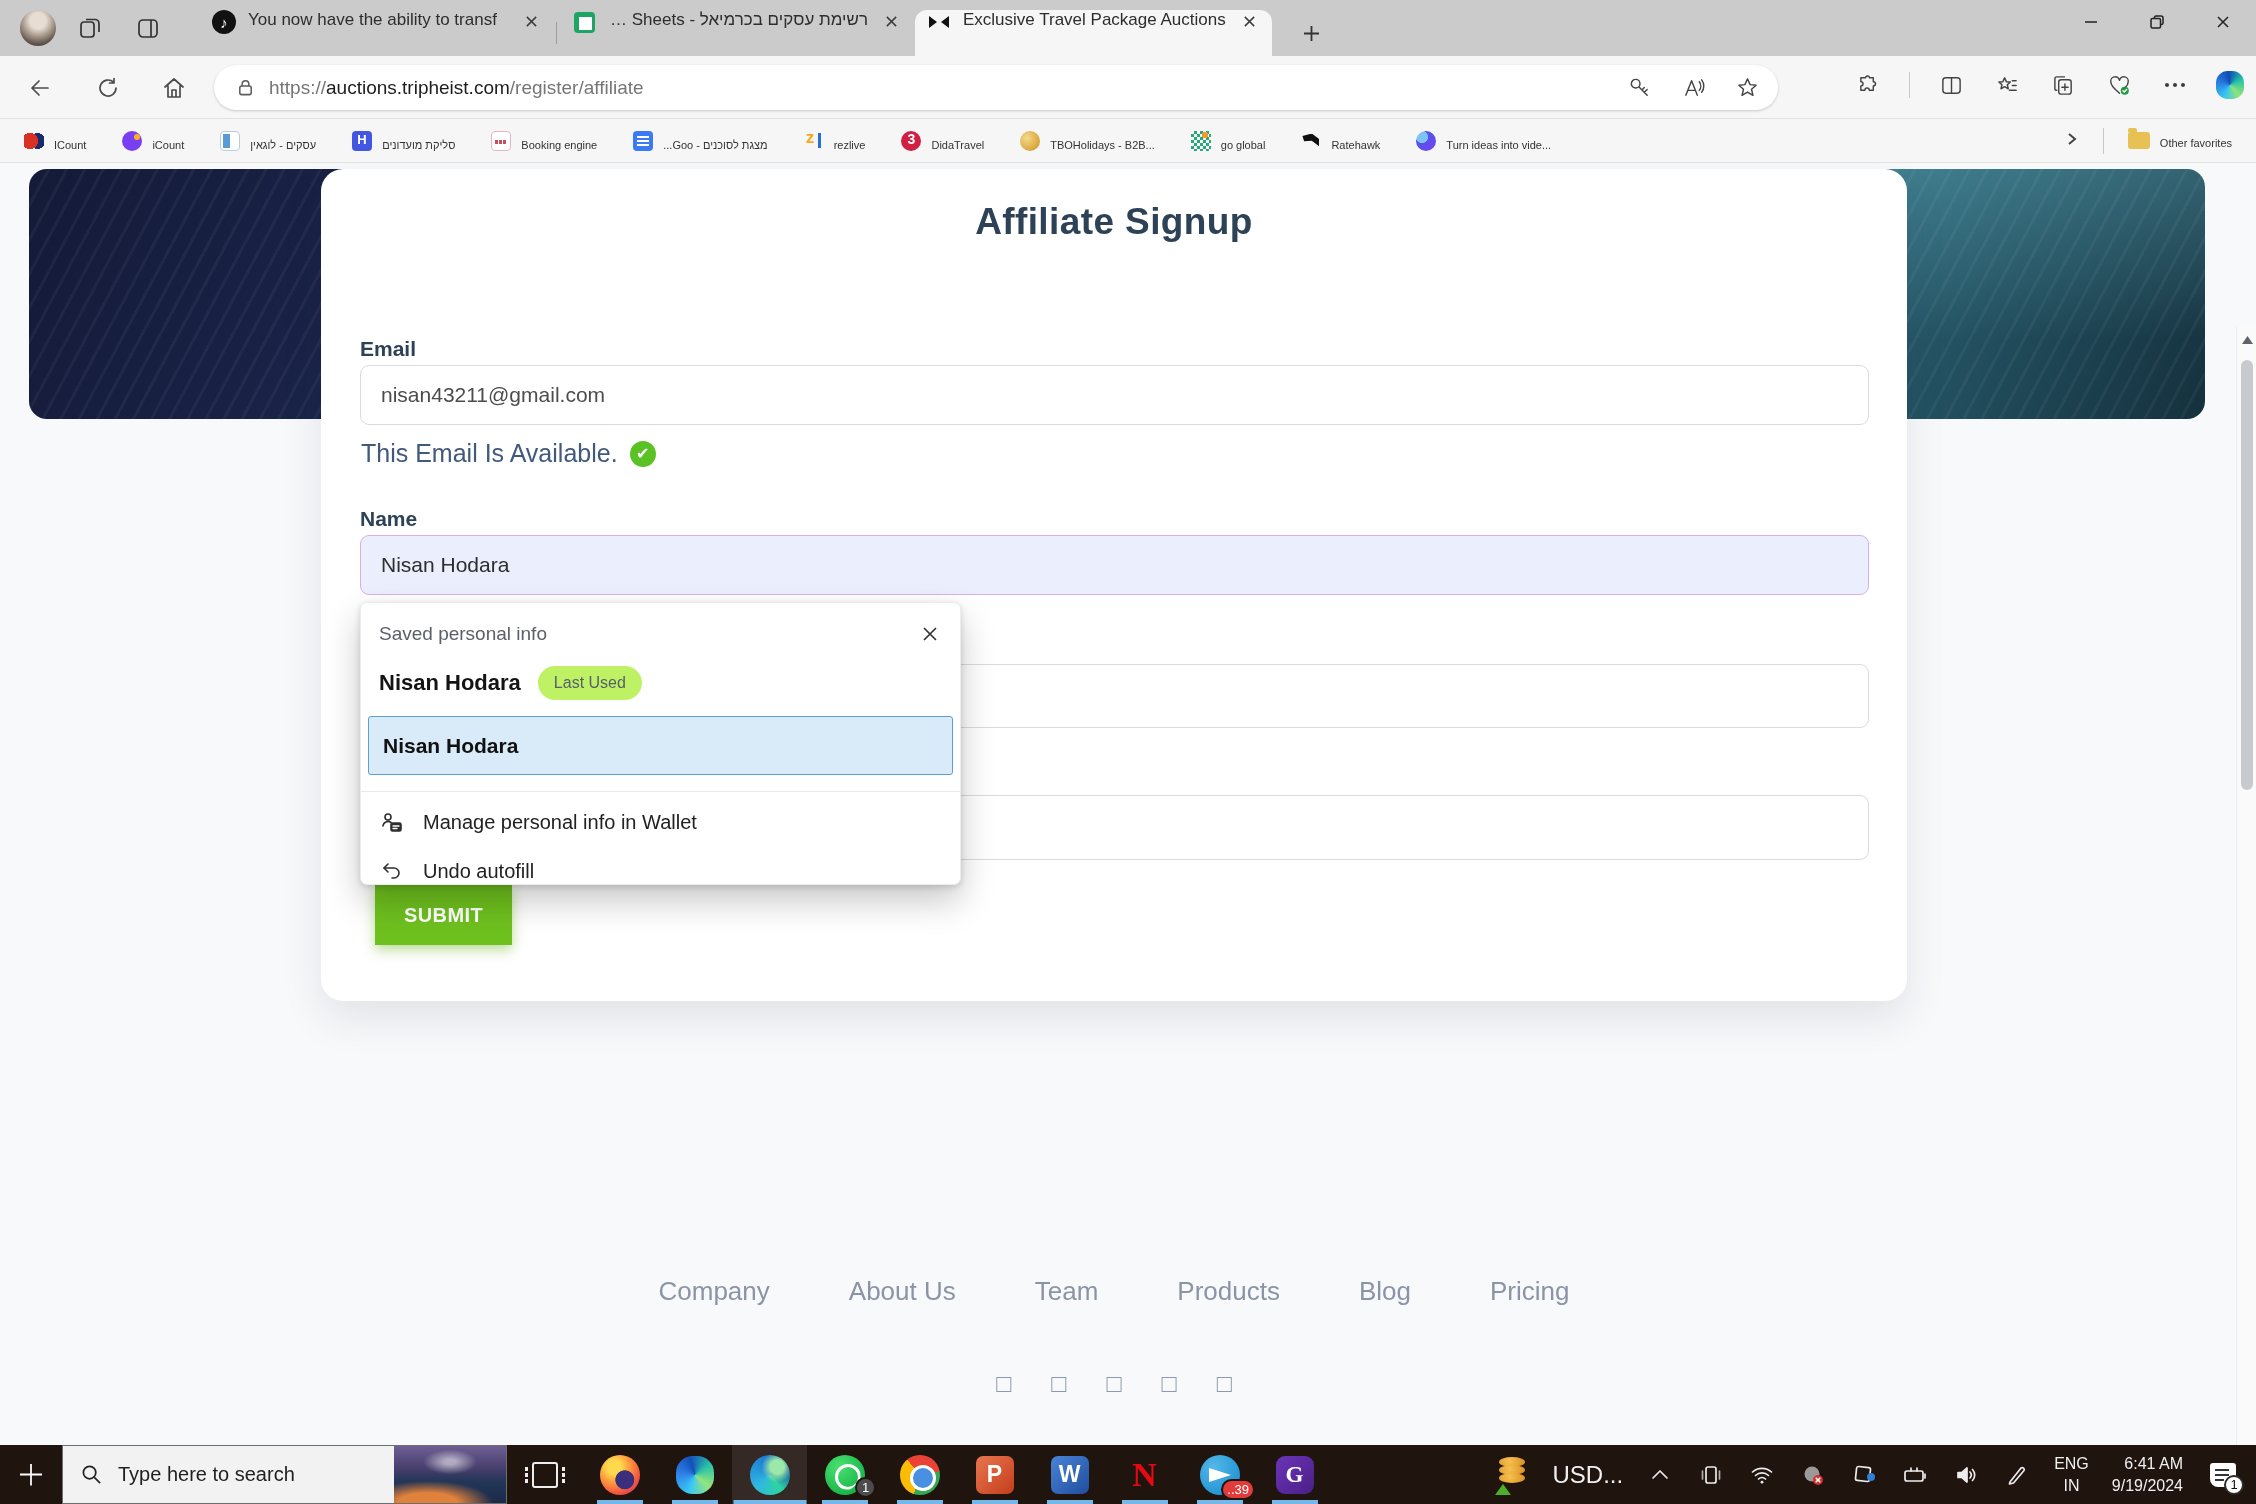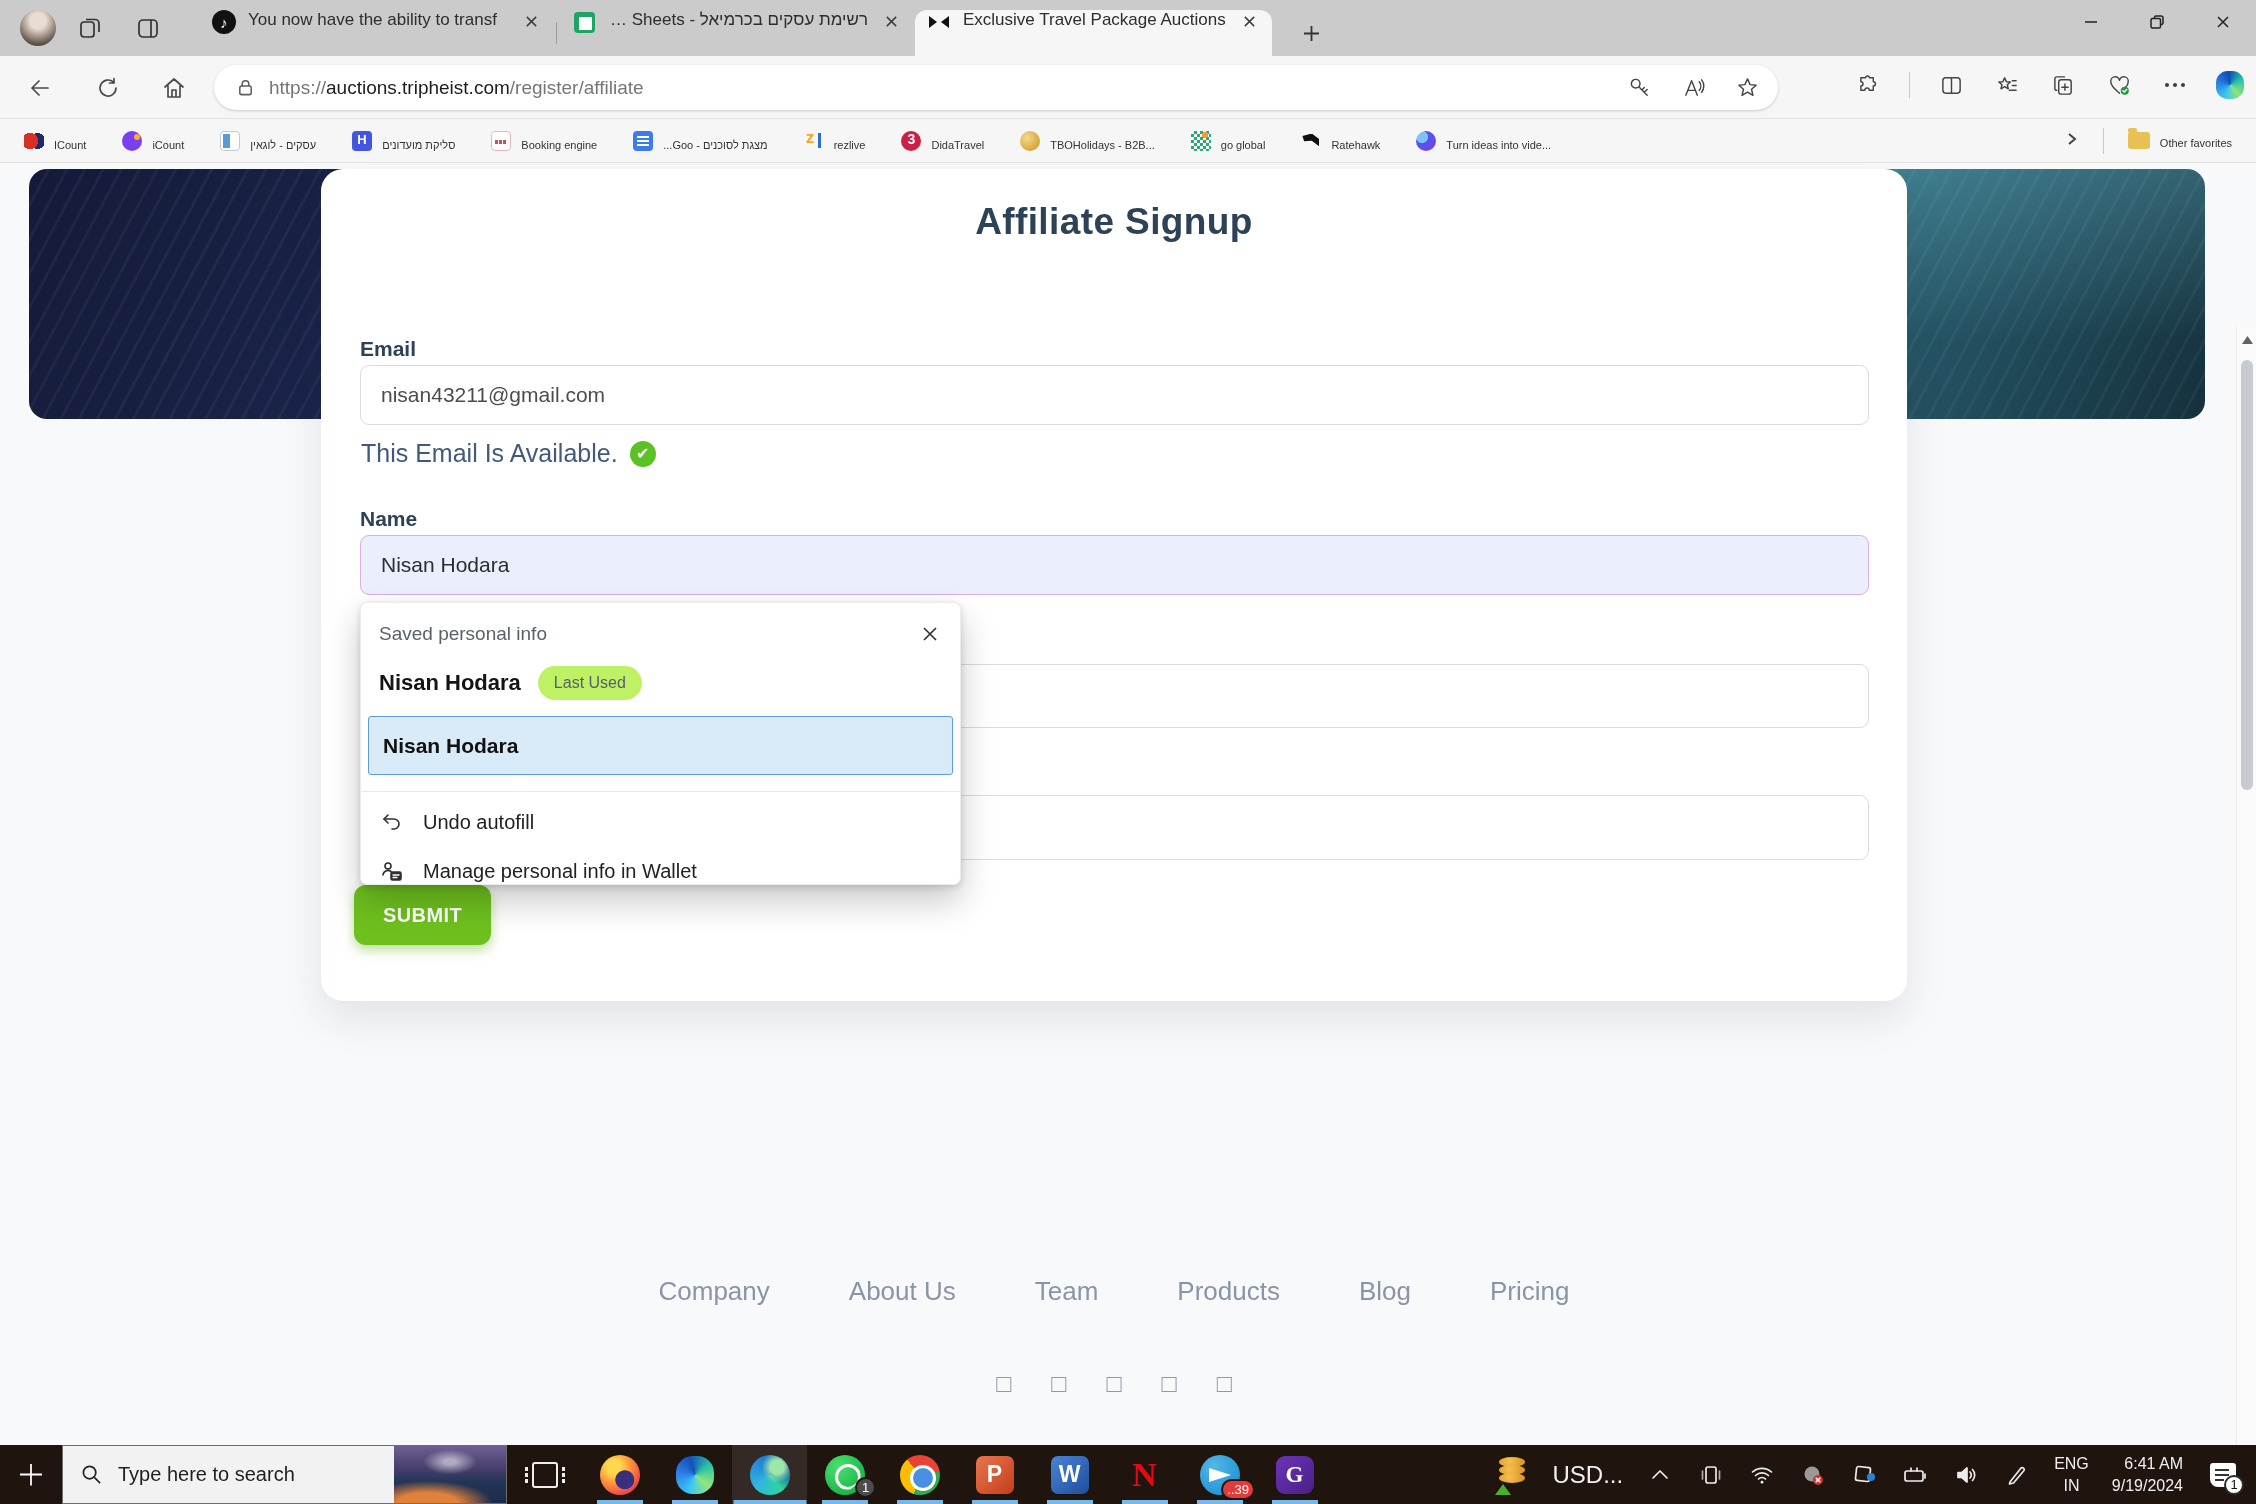--- a/index.html
+++ b/index.html
@@ -93,21 +93,21 @@
           box-shadow:0 18px 40px rgba(30,40,60,.10); }
   .card h1 { position:absolute; left:0; width:100%; top:32px; text-align:center; font-size:37px; font-weight:700; color:#2d4257; letter-spacing:.4px; }
   .flabel { position:absolute; left:39px; font-size:21px; font-weight:700; color:#2d4257; }
   .finput { position:absolute; left:39px; width:1509px; height:60px; border:1px solid #d8dbe1; border-radius:9px;
             background:#fff; font-size:21px; color:#4c4c4c; padding:0 20px; font-family:inherit; outline:none; }
   .finput.autofilled { background:#eaeefd; border:1.5px solid #ddaede; color:#2e2e2e; }
   .avail { position:absolute; left:40px; top:270px; display:flex; align-items:center; gap:12px; font-size:25px; color:#41597b; }
   .avail .chk { width:26px; height:26px; border-radius:50%; background:#5bc226; color:#fff; font-size:16px; font-weight:bold;
                 display:flex; align-items:center; justify-content:center; }
   .avail .chk::before { content:"✔"; }
-  .submitbtn { position:absolute; left:33px; top:716px; width:137px; height:60px; background:#6ec01e; border:none; border-radius:12px;
+  .submitbtn { position:absolute; left:54px; top:716px; width:137px; height:60px; background:#6ec01e; border:none; border-radius:0;
                color:#fff; font-size:20px; font-weight:700; letter-spacing:.4px; box-shadow:0 5px 12px rgba(104,180,30,.45); font-family:inherit; }
 
   
   .autofill { position:absolute; left:360px; top:439px; width:601px; height:283px; background:#fff; border:1px solid #ececec;
               border-radius:7px; box-shadow:0 2px 6px rgba(0,0,0,.14), 0 16px 34px rgba(0,0,0,.22); z-index:6; }
   .af-head { display:flex; align-items:center; padding:17px 16px 6px 18px; }
   .af-head .t { font-size:19px; color:#5b6167; }
   .af-close { margin-left:auto; width:28px; height:28px; display:flex; align-items:center; justify-content:center; }
   .af-close svg { width:16px; height:16px; stroke:#2e2e2e; stroke-width:1.6; }
   .af-entry { display:flex; align-items:center; gap:17px; padding:12px 18px 10px; }
@@ -469,33 +469,33 @@
           </span>
       </div>
       <div class="af-entry">
         <span class="nm">Nisan Hodara</span>
         <span class="af-badge">Last Used</span>
       </div>
       <div class="af-option">Nisan Hodara</div>
       <div class="af-sep"></div>
       <div class="af-item">
         <svg viewBox="0 0 24 24">
-            <path d="M8 4 L4 8 L8 12"></path>
-            <path d="M4 8 H14 a5 5 0 0 1 5 5 v0 a5 5 0 0 1 -5 5 h-2"></path>
-          </svg>
-        <span>Undo autofill</span>
-      </div>
-      <div class="af-item">
-        <svg viewBox="0 0 24 24">
             <circle cx="8" cy="6" r="3"></circle>
             <path d="M3 15 a5 5 0 0 1 8 -3.5"></path>
             <rect x="11" y="12" width="10" height="8" rx="1.5" fill="#2f2f2f"></rect>
             <path d="M13 15 H19 M13 17.5 H17" stroke="#fff" stroke-width="1.3"></path>
           </svg>
         <span>Manage personal info in Wallet</span>
+      </div>
+      <div class="af-item">
+        <svg viewBox="0 0 24 24">
+            <path d="M8 4 L4 8 L8 12"></path>
+            <path d="M4 8 H14 a5 5 0 0 1 5 5 v0 a5 5 0 0 1 -5 5 h-2"></path>
+          </svg>
+        <span>Undo autofill</span>
       </div>
     </div>
 
     <div class="footlinks">
       <a href="#">Company</a>
       <a href="#">About Us</a>
       <a href="#">Team</a>
       <a href="#">Products</a>
       <a href="#">Blog</a>
       <a href="#">Pricing</a>

